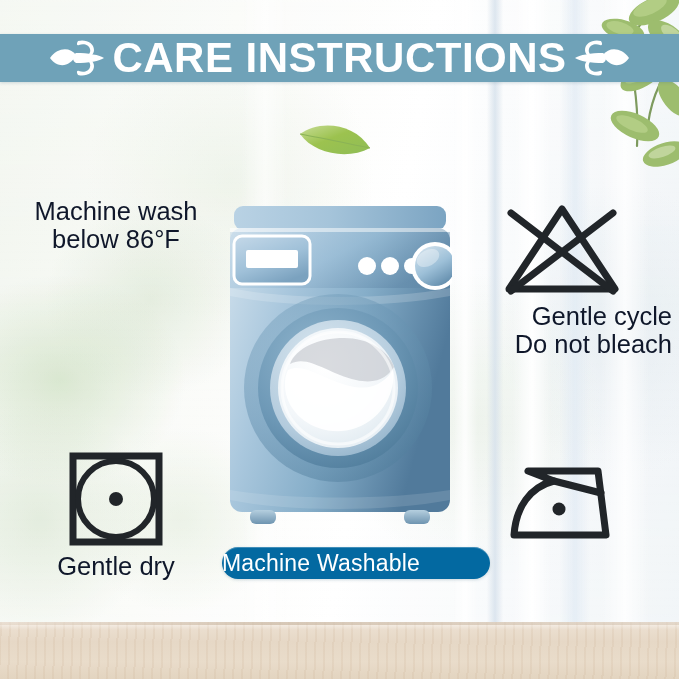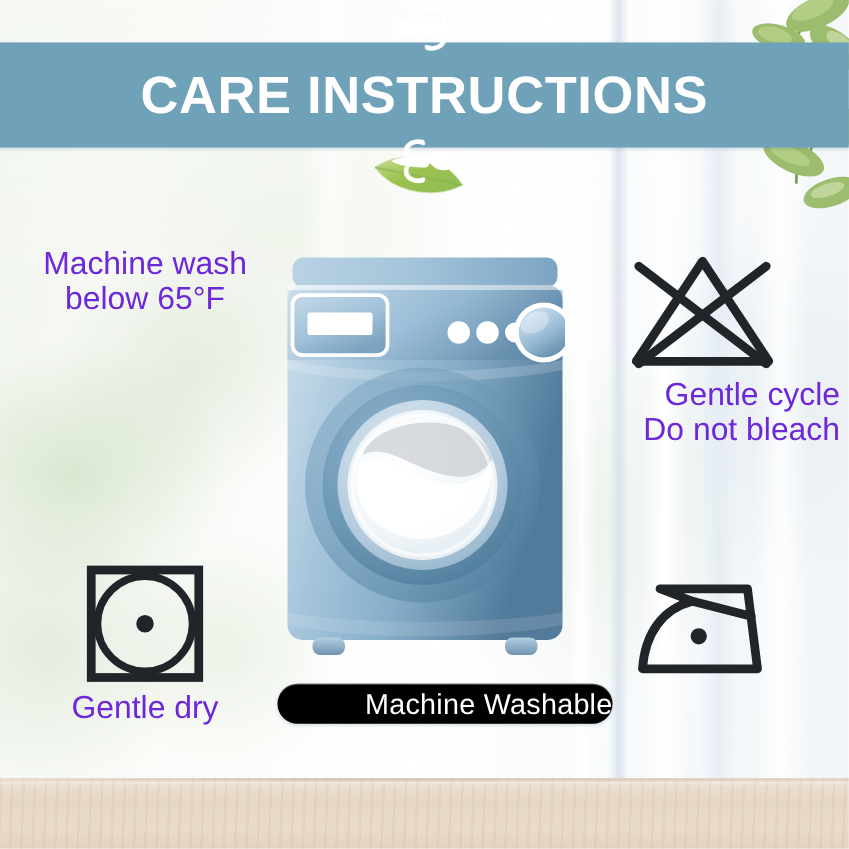--- a/index.html
+++ b/index.html
@@ -91,28 +91,27 @@
     width: 78px;
     height: 42px;
   }
 
   
   .banner {
     position: absolute;
     left: 0;
     top: 34px;
     width: 679px;
-    height: 84px;
+    height: 48px;
     background: #6fa2b8;
     display: flex;
     align-items: center;
     justify-content: center;
     gap: 6px;
     box-shadow: 0 1px 3px rgba(80,120,140,0.25);
-    flex-direction: column;
   }
   .banner .ornament {
     width: 58px;
     height: 46px;
     flex: none;
   }
   .banner-title {
     color: #ffffff;
     font-size: 42px;
     font-weight: bold;
@@ -135,45 +134,45 @@
   .symbol-box {
     height: 105px;
     display: flex;
     align-items: center;
     justify-content: center;
   }
   .caption {
     margin-top: 2px;
     font-size: 25.5px;
     line-height: 1.08;
-    color: #6d28d9;
+    color: #0f172a;
     font-family: "Liberation Sans", sans-serif;
   }
 
   
   .machine {
     position: absolute;
     left: 228px;
     top: 204px;
     width: 224px;
     height: 332px;
   }
 
   
   .badge {
     position: absolute;
     left: 222px;
     top: 547px;
     width: 268px;
     height: 32px;
     border-radius: 17px;
-    background: #000000;
+    background: #0369a1;
     display: flex;
     align-items: center;
-    justify-content: flex-end;
+    justify-content: flex-start;
     box-shadow: 0 1px 3px rgba(90,130,150,0.3), inset 0 1px 0 rgba(255,255,255,0.25);
   }
   .badge-label {
     color: #ffffff;
     font-size: 23px;
     letter-spacing: 0.2px;
     white-space: nowrap;
     font-family: "Liberation Sans", sans-serif;
   }
 </style>
@@ -251,21 +250,21 @@
         <path d="M30 40 C38 42 46 38 46 31 C46 26 41 23 36 24 C41 25 43 29 42 32 C41 36 36 38 31 36 C29 35 28 37 30 40 Z"></path>
         <path d="M28 18 C40 18 52 20 56 23 C52 26 40 28 28 28 C24 26 24 20 28 18 Z"></path>
         <circle cx="30" cy="23" r="4.5"></circle>
       </g>
     </svg>
   </div>
 
   <div class="cell tl">
     <div class="caption">
       <div>Machine wash</div>
-      <div>below 65°F</div>
+      <div>below 86°F</div>
     </div>
   </div>
 
   <div class="cell tr">
     <div class="symbol-box">
       <svg width="130" height="100" viewBox="0 0 130 100">
         <path d="M65 10 L118 90 L12 90 Z" fill="none" stroke="#212529" stroke-width="7" stroke-linejoin="round"></path>
         <line x1="14" y1="14" x2="116" y2="92" stroke="#212529" stroke-width="7" stroke-linecap="round"></line>
         <line x1="116" y1="14" x2="14" y2="92" stroke="#212529" stroke-width="7" stroke-linecap="round"></line>
       </svg>

